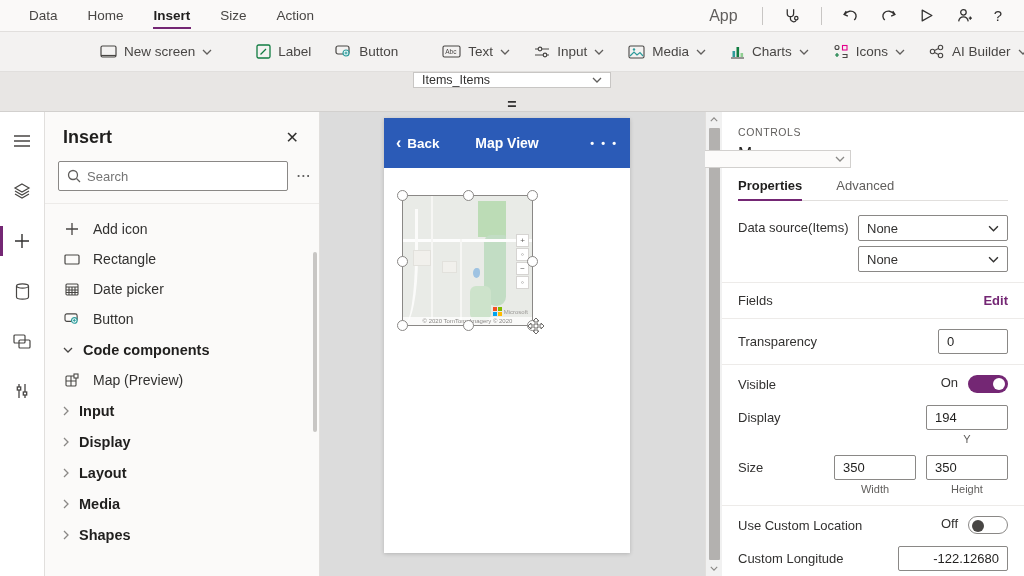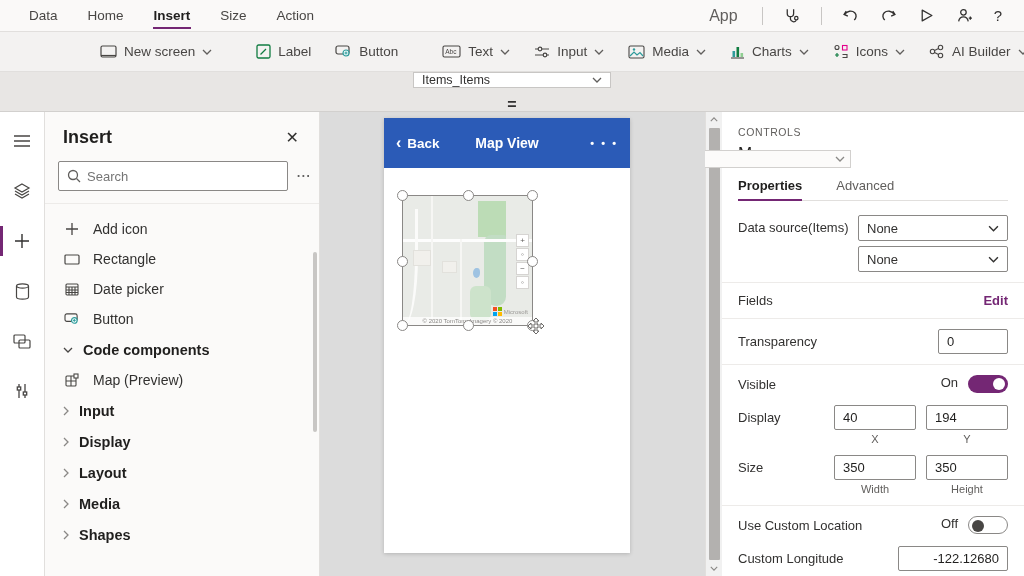--- a/index.html
+++ b/index.html
@@ -590,24 +590,20 @@
           <div class="toggle on">
               <span class="knob"></span>
             </div>
         </div>
       </div>
 
       <div class="prow mt12" style="align-items:flex-start">
         <span class="plabel" style="margin-top:5px">Display</span>
         <div class="pair">
           <div class="cell">
-            <input class="pinput" value="40" style="">
-            <span class="sub">X</span>
-          </div>
-          <div class="cell">
             <input class="pinput" value="194" style="">
             <span class="sub">Y</span>
           </div>
         </div>
       </div>
 
       <div class="prow mt10" style="align-items:flex-start">
         <span class="plabel" style="margin-top:5px">Size</span>
         <div class="pair">
           <div class="cell">

